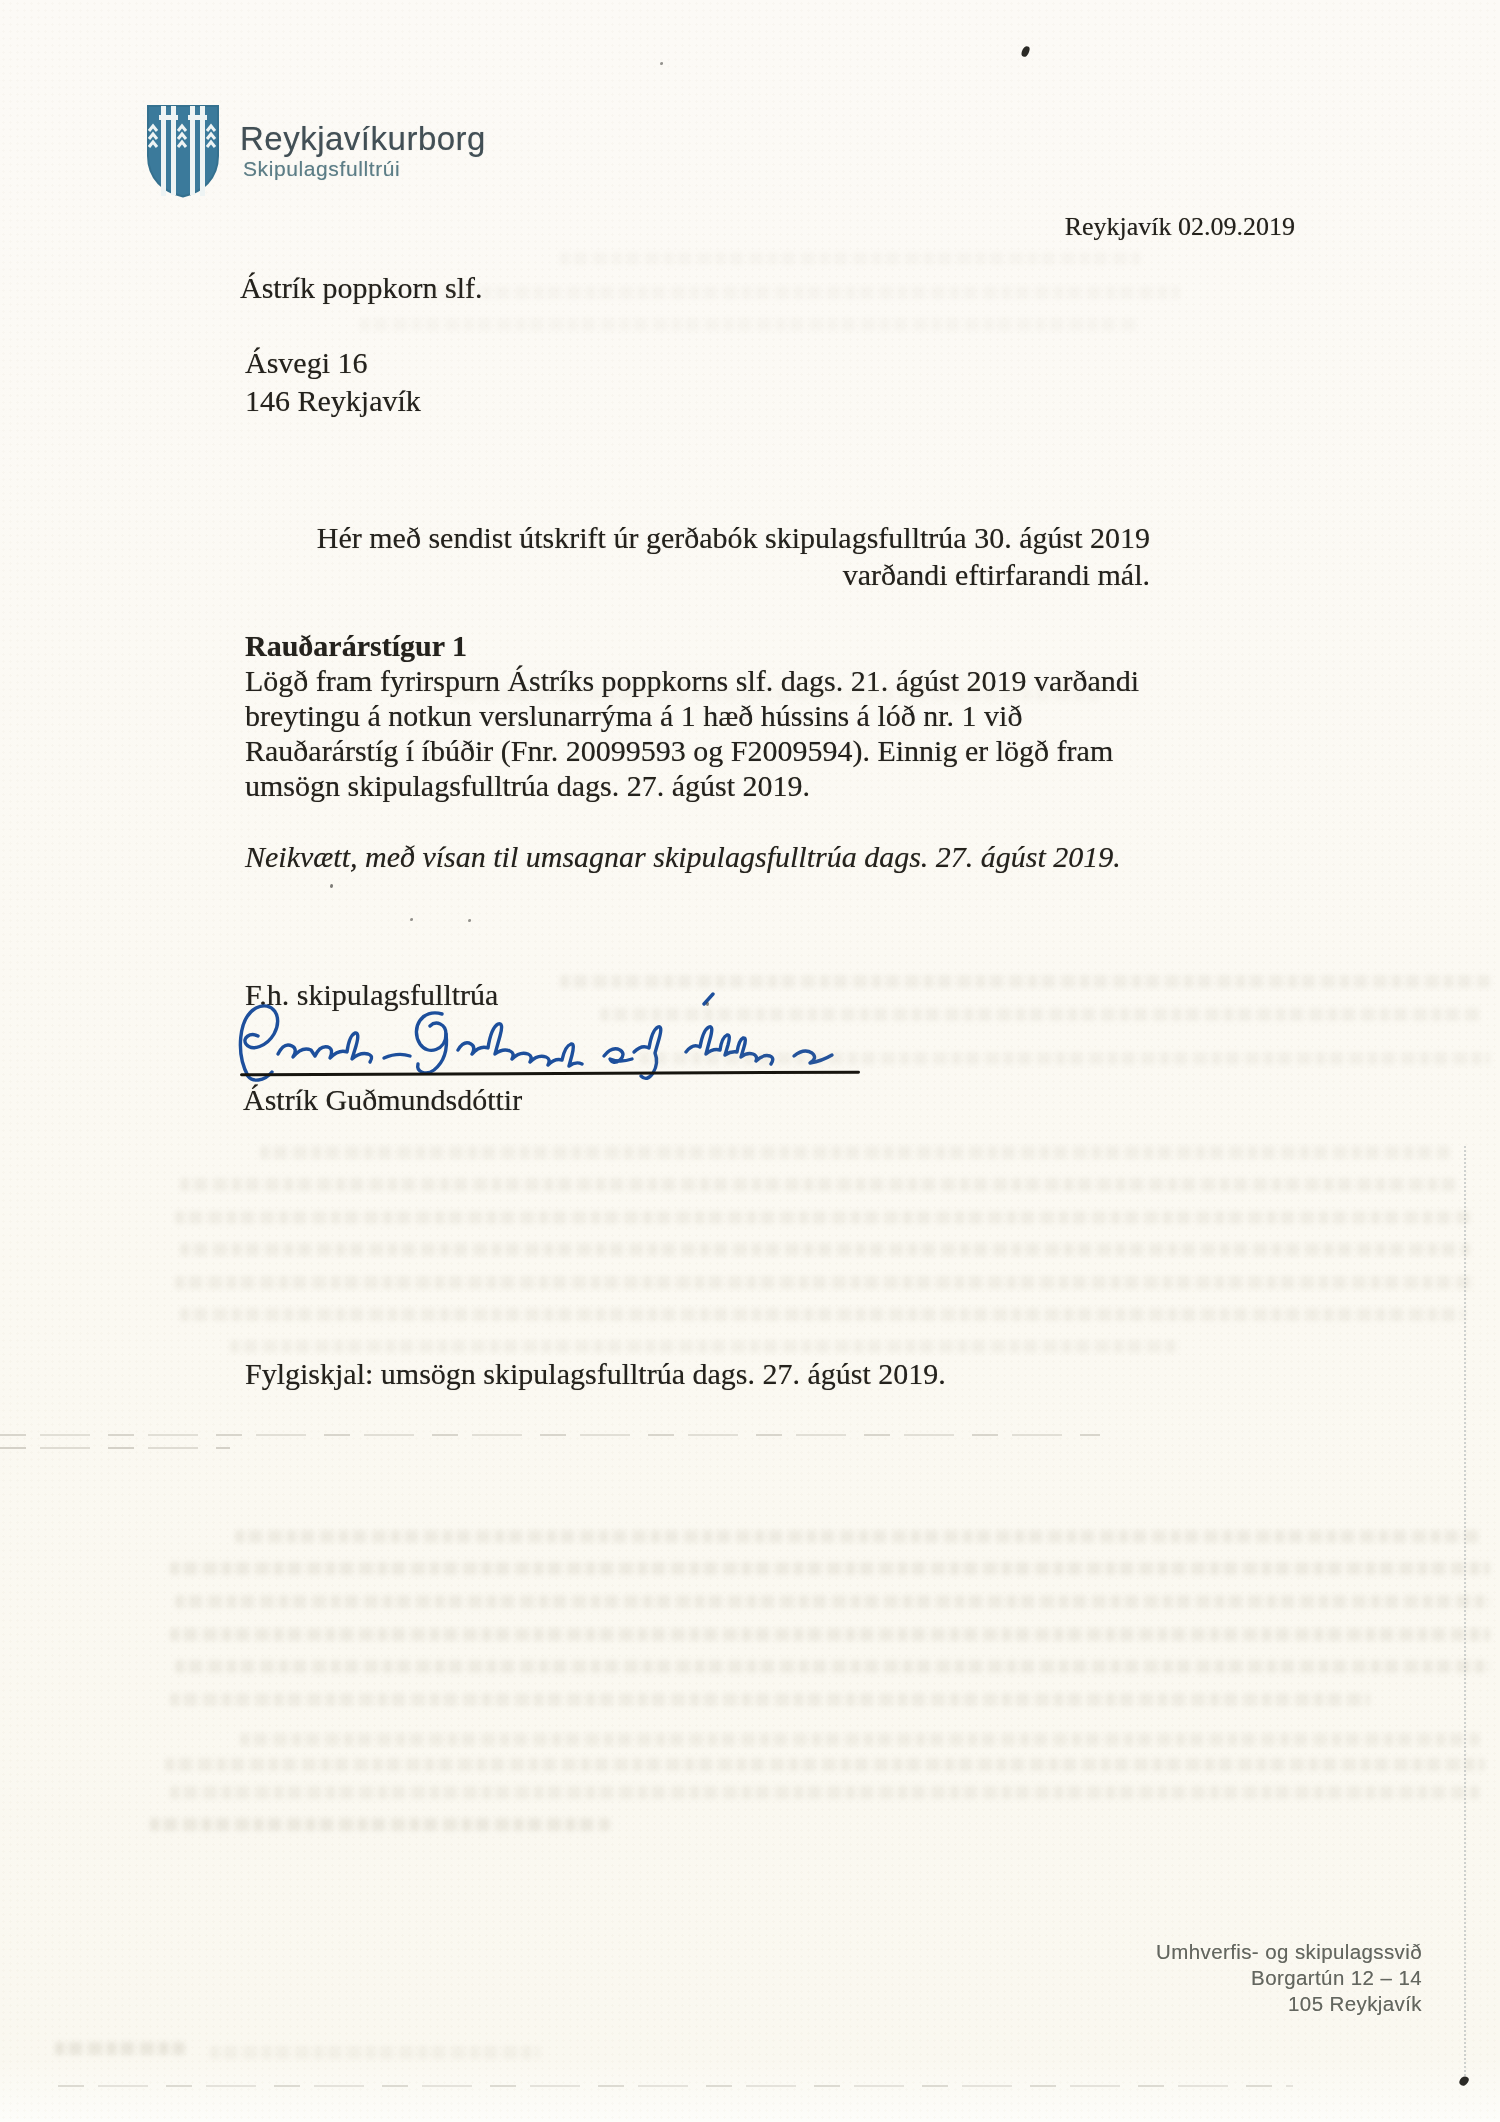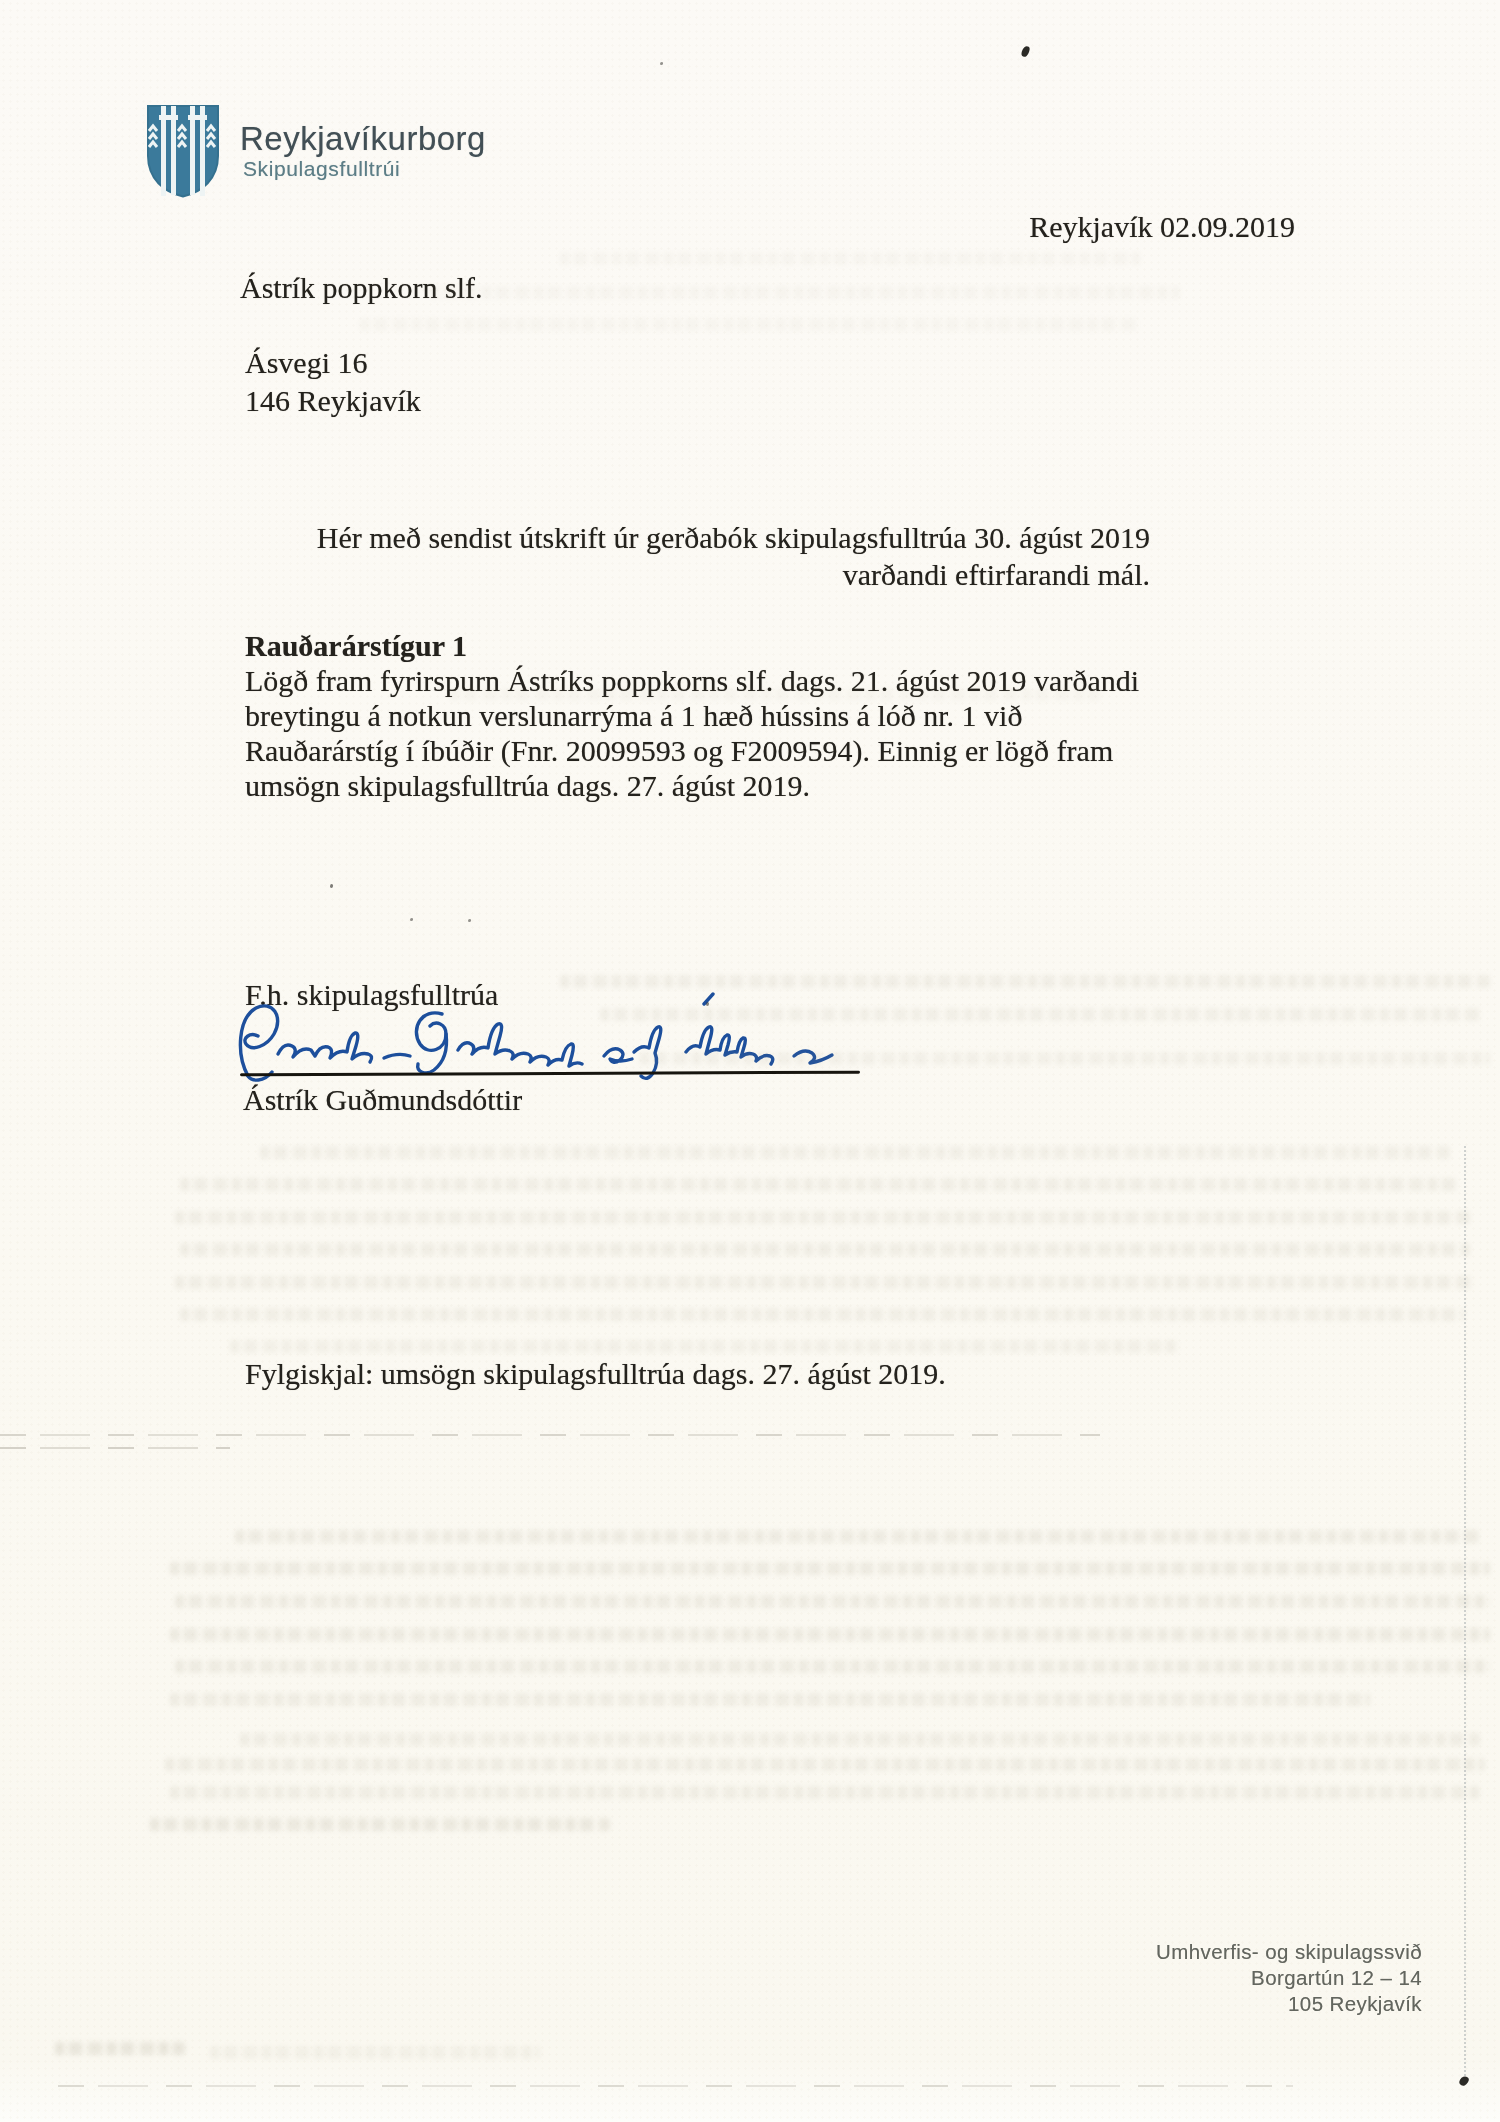--- a/index.html
+++ b/index.html
@@ -24,21 +24,21 @@
     font-size:30px;line-height:37px;color:#24221d;
     text-shadow:0 0 .7px rgba(40,36,28,.55);
   }
   
   #org-name{left:240px;top:120px;font-size:33px;color:#424f55;letter-spacing:.5px;
     text-shadow:0 0 .8px rgba(70,85,92,.5);}
   #org-dept{left:243px;top:157px;font-size:21px;color:#5c7d86;letter-spacing:.6px;
     text-shadow:0 0 .7px rgba(92,125,134,.5);}
   #logo{left:145px;top:103px;}
   
-  #place-date{top:208px;right:205px;font-size:30px;}
+  #place-date{top:208px;right:205px;font-size:26px;}
   
   #recipient-name{left:240px;top:269px;text-align:right;}
   #recipient-street{left:245px;top:344px;}
   #recipient-city{left:245px;top:382px;}
   
   #intro{left:245px;top:519px;width:905px;white-space:pre-wrap;text-align:right;}
   #case-title{left:245px;top:627px;font-weight:bold;}
   #case-text{left:245px;top:663px;width:938px;line-height:35px;}
   #decision{left:245px;top:838px;width:930px;font-style:italic;}
   
@@ -101,20 +101,21 @@
 
   <div id="place-date" class="abs serif body-text">Reykjavík 02.09.2019</div>
 
   <div id="recipient-name" class="abs serif body-text">Ástrík poppkorn slf.</div>
   <div id="recipient-street" class="abs serif body-text">Ásvegi 16</div>
   <div id="recipient-city" class="abs serif body-text">146 Reykjavík</div>
 
   <div id="intro" class="abs serif body-text">Hér með sendist útskrift úr gerðabók skipulagsfulltrúa 30. ágúst 2019  varðandi eftirfarandi mál.</div>
   <div id="case-title" class="abs serif body-text">Rauðarárstígur 1</div>
   <div id="case-text" class="abs serif body-text">Lögð fram fyrirspurn Ástríks poppkorns slf. dags. 21. ágúst 2019 varðandi breytingu á notkun verslunarrýma á 1 hæð hússins á lóð nr. 1 við Rauðarárstíg í íbúðir (Fnr. 20099593 og F2009594). Einnig er lögð fram umsögn skipulagsfulltrúa dags. 27. ágúst 2019.</div>
+  <div id="decision" class="abs serif body-text">Neikvætt, með vísan til umsagnar skipulagsfulltrúa dags. 27. ágúst 2019.</div>
 
   <div id="fh-line" class="abs serif body-text">F.h. skipulagsfulltrúa</div>
 
   <svg id="signature-svg" class="abs" width="640" height="95" viewBox="0 0 640 95">
     <g fill="none" stroke="#1d4f9c" stroke-width="3.4" stroke-linecap="round" stroke-linejoin="round">
 
       <path d="M14,84 C2,62 4,26 22,16 C38,8 50,24 40,42 C33,54 18,60 12,52 C8,46 16,40 24,44"></path>
       <path d="M14,84 C18,90 30,90 38,80"></path>
 
       <path d="M44,62 q6,-12 14,-8 q6,3 1,11 q9,-11 18,-7 l4,6 q5,-11 13,-9 q6,2 2,11 q9,-9 17,-6 q2,-16 8,-19 q5,-1 1,13 l-4,13 q8,-7 16,-5 q6,2 2,8"></path>

